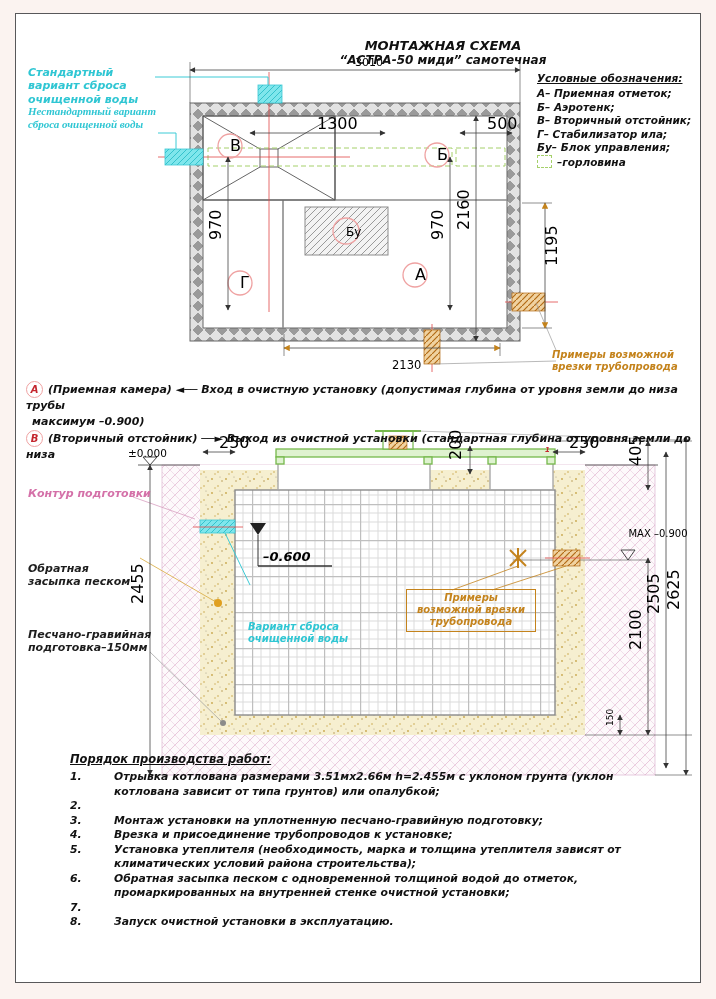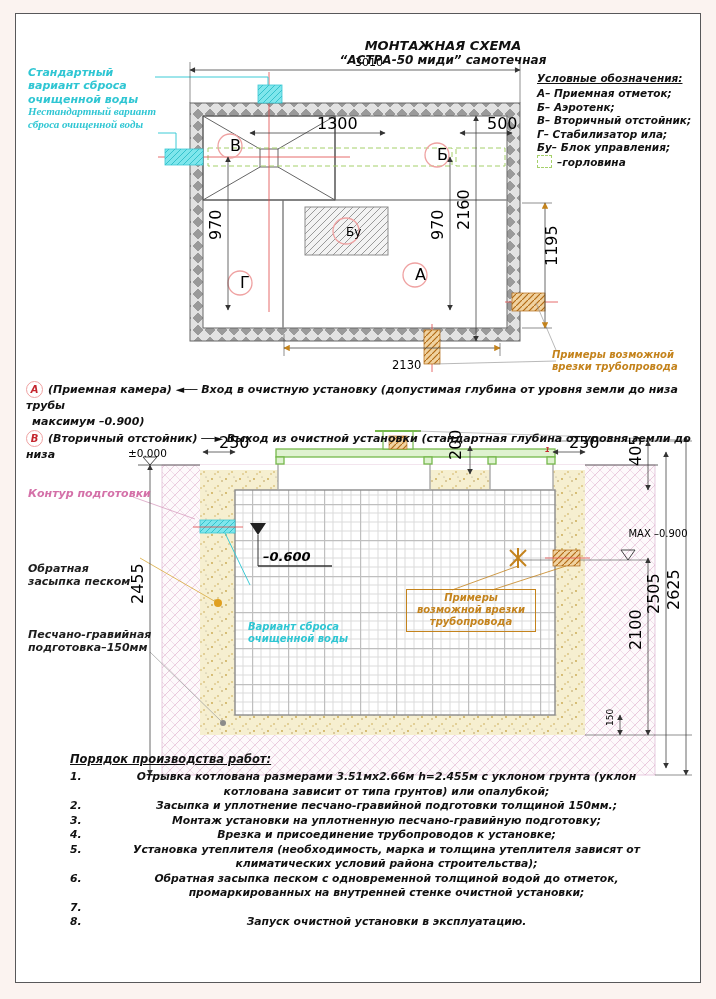--- a/index.html
+++ b/index.html
@@ -19,21 +19,21 @@
   .legend .li{margin:1.5px 0;}
   .gorl{display:inline-block;width:13px;height:11px;border:1px dashed #A5D06A;vertical-align:-2px;margin-right:5px;}
   .notes{font:italic 700 11px "DejaVu Sans",sans-serif;color:#111;}
   .notes .row{margin-bottom:1px;line-height:15px;}
   .circ{display:inline-block;width:15px;height:15px;border:1.2px solid #EFA2A2;border-radius:50%;
         color:#C4262E;text-align:center;line-height:15px;font-size:10px;font-style:italic;font-weight:700;margin-right:5px;}
   .work{font:italic 700 10.8px "DejaVu Sans",sans-serif;color:#111;}
   .work .wt{text-decoration:underline;margin-bottom:4px;font-size:11.5px;}
   .work .wrow{display:flex;line-height:14.5px;}
   .work .wnum{width:44px;flex:none;}
-  .work .wtx{width:545px;text-align:center;}
+  .work .wtx{width:545px;}
   .vrz-box{border:1px solid #C4831C;padding:2px 5px;text-align:center;font-size:10px;}
   .sm{font-size:10px;}
   .lvl{font:italic 700 13px "DejaVu Sans",sans-serif;color:#111;}
 </style>
 </head>
 <body>
 
 <div class="page">
   <div class="frame"></div>
 
@@ -310,21 +310,20 @@
   <div class="lab or vrz-box" style="left:406px;top:589px;width:118px;">Примеры возможной врезки трубопровода</div>
 
   <div class="lab work" style="left:28px;top:752px;width:660px;margin-left:42px;">
     <div class="wt">Порядок производства работ:</div>
     <div class="wrow">
         <span class="wnum">1.</span>
         <span class="wtx">Отрывка котлована размерами 3.51мх2.66м  h=2.455м с уклоном грунта (уклон котлована зависит от типа грунтов) или опалубкой;</span>
       </div>
     <div class="wrow">
         <span class="wnum">2.</span>
-        <span class="wtx">Засыпка и уплотнение песчано-гравийной подготовки толщиной 150мм.;</span>
       </div>
     <div class="wrow">
         <span class="wnum">3.</span>
         <span class="wtx">Монтаж установки на уплотненную песчано-гравийную подготовку;</span>
       </div>
     <div class="wrow">
         <span class="wnum">4.</span>
         <span class="wtx">Врезка и присоединение трубопроводов к установке;</span>
       </div>
     <div class="wrow">

